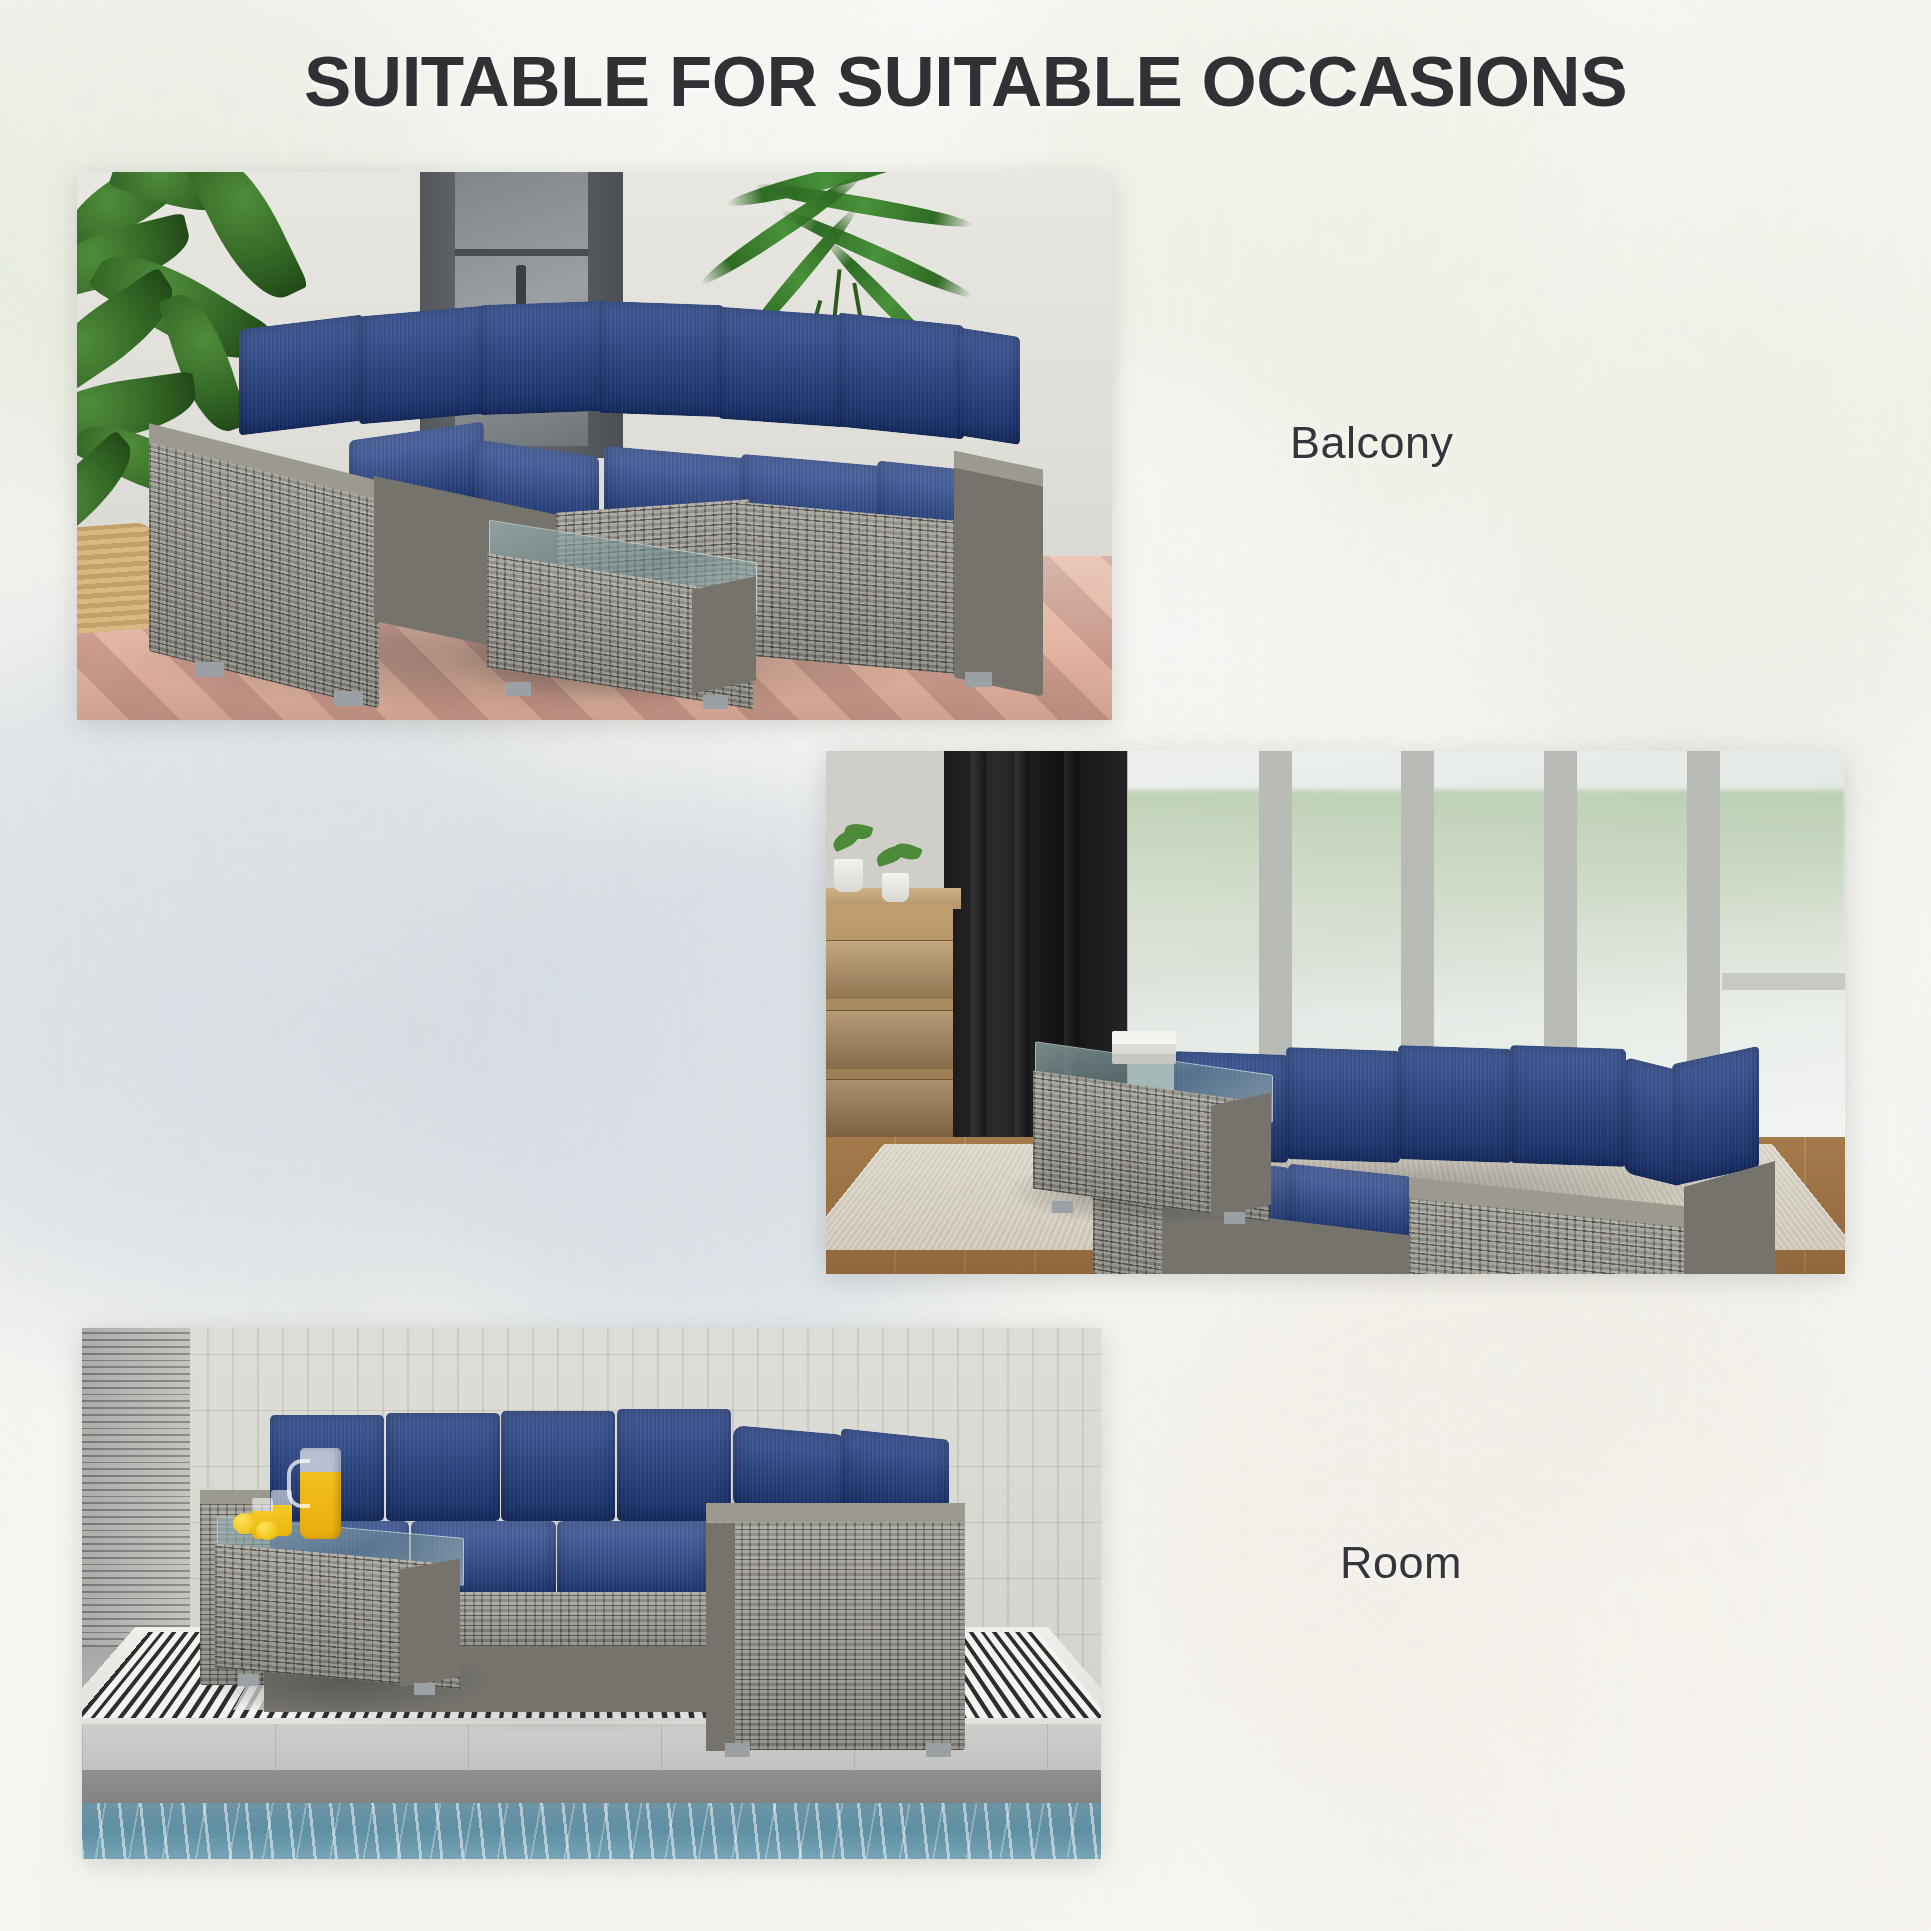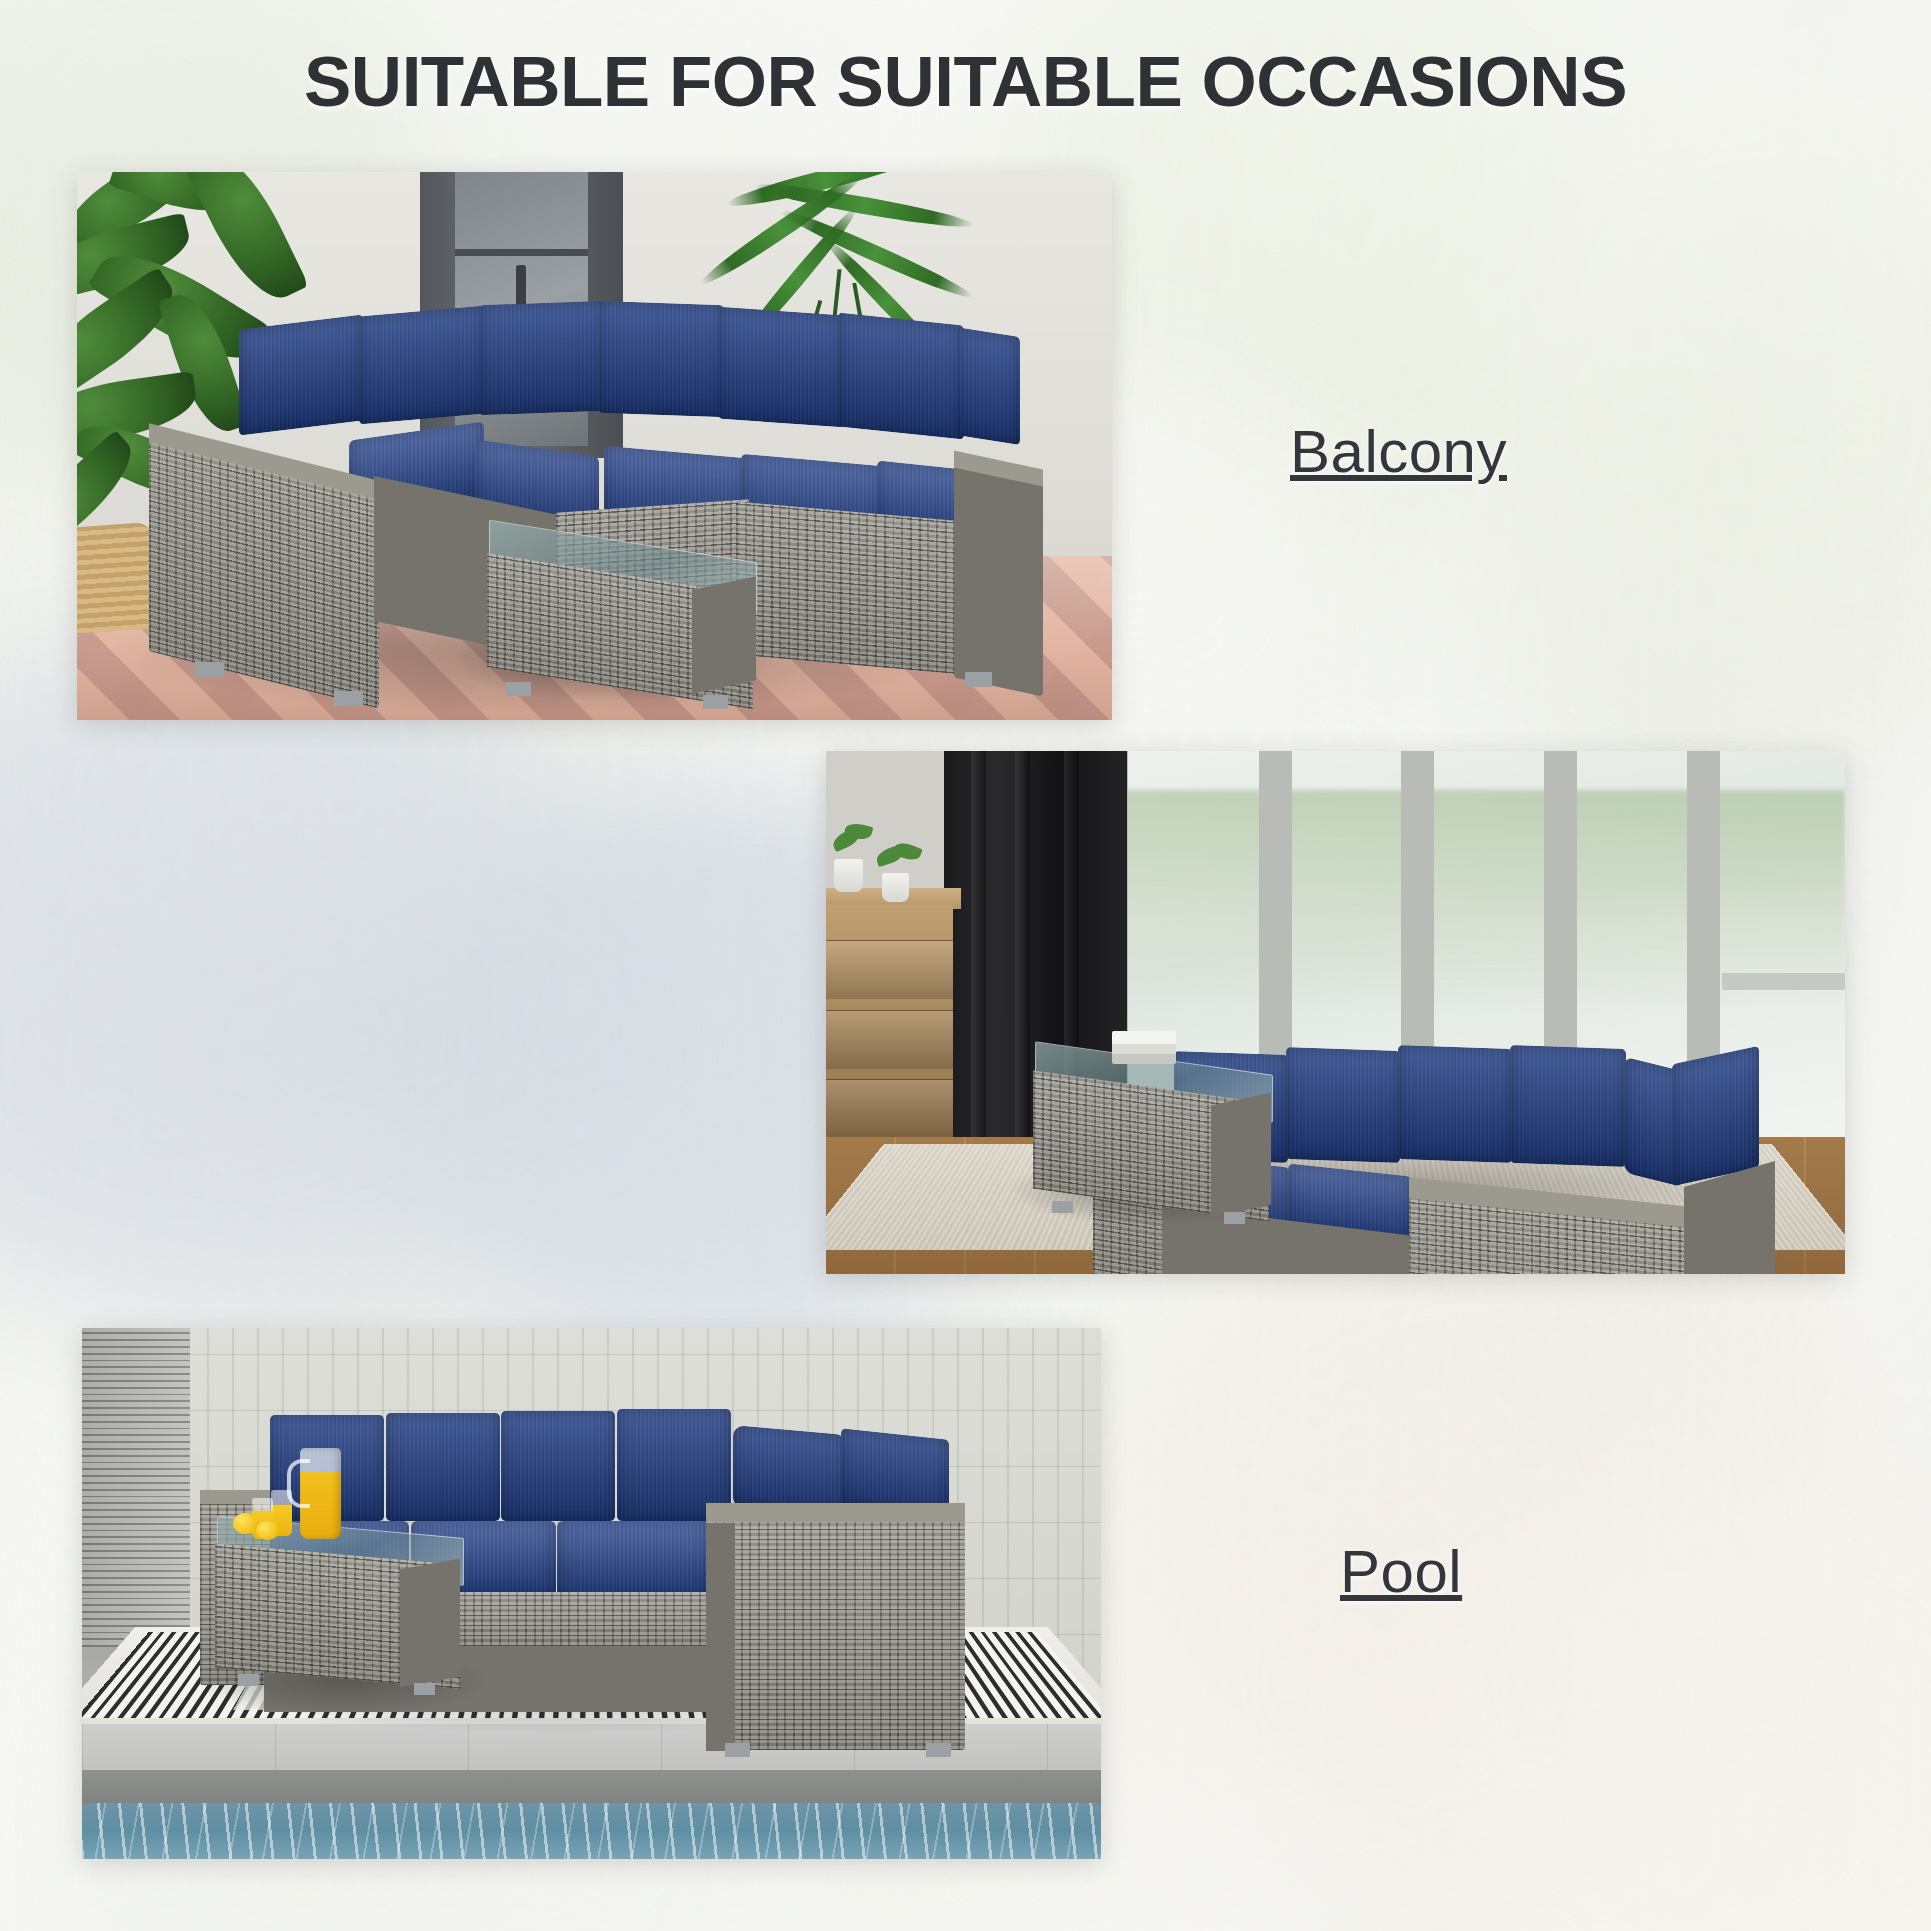--- a/index.html
+++ b/index.html
@@ -64,27 +64,26 @@
     font-weight: bold;
     letter-spacing: -0.5px;
     color: #2f3134;
     text-shadow: 0 2.9px 5.8px rgba(255,255,255,.75);
     white-space: nowrap;
   }
 
   
   .scene-label {
     position: absolute;
-    font-size: 60px;
+    font-size: 45px;
     font-weight: 400;
     color: #33363a;
     letter-spacing: 0.5px;
     text-shadow: 0 1.9px 4.8px rgba(255,255,255,.7);
     white-space: nowrap;
-    text-decoration: underline;
   }
   #label-balcony { left: 1290px; top: 417px; }
   #label-living  { left: 220px;  top: 958px; }
   #label-pool    { left: 1340px; top: 1537px; }
 
   
   .photo {
     position: absolute;
     overflow: hidden;
     background: #cfd2cc;
@@ -504,16 +503,16 @@
       <div class="el" style="left:205px; top:131px; width:19.3px; height:41px; border:4.8px solid rgba(255,255,255,.72); border-right:none; border-radius:15.4px 0 0 15.4px;"></div>
       <div class="el glass-cup" style="left:189px; top:162px; width:21px; height:46px;"></div>
       <div class="el glass-cup" style="left:170px; top:170px; width:21px; height:41px;"></div>
       <div class="el lemon" style="left:151px; top:185px; width:25px; height:21px;"></div>
       <div class="el lemon" style="left:174px; top:193px; width:23px; height:19.3px;"></div>
 
     </div>
   </div>
 
   <div class="scene-label" id="label-balcony">Balcony</div>
-  <div class="scene-label" id="label-pool">Pool</div>
+  <div class="scene-label" id="label-pool">Room</div>
 
 </div>
 
 
 </body></html>

